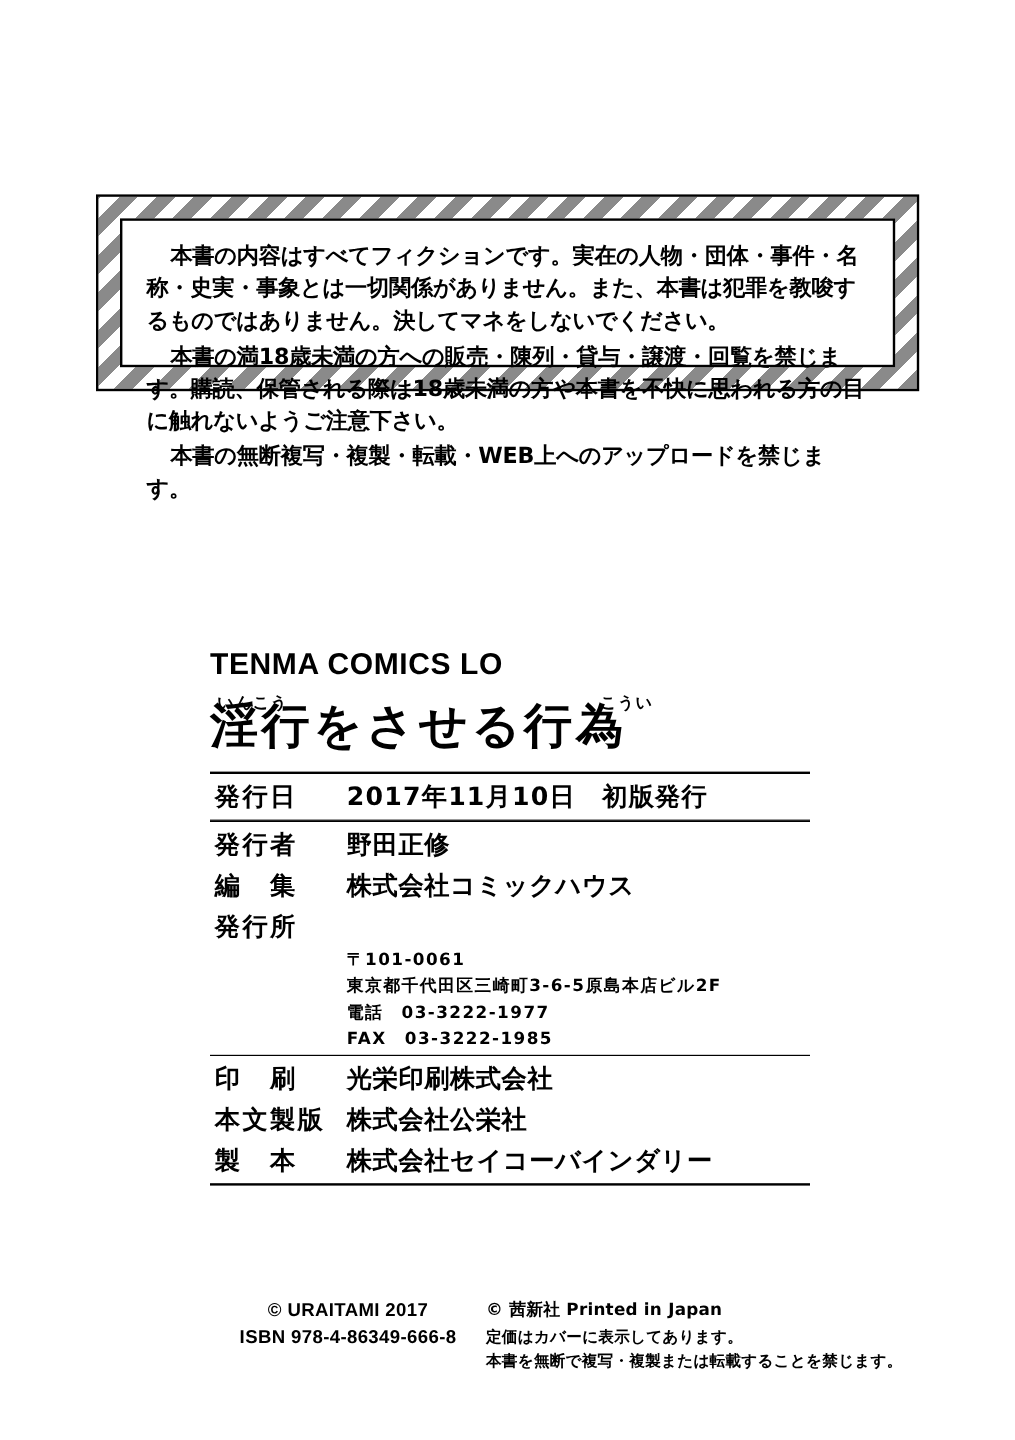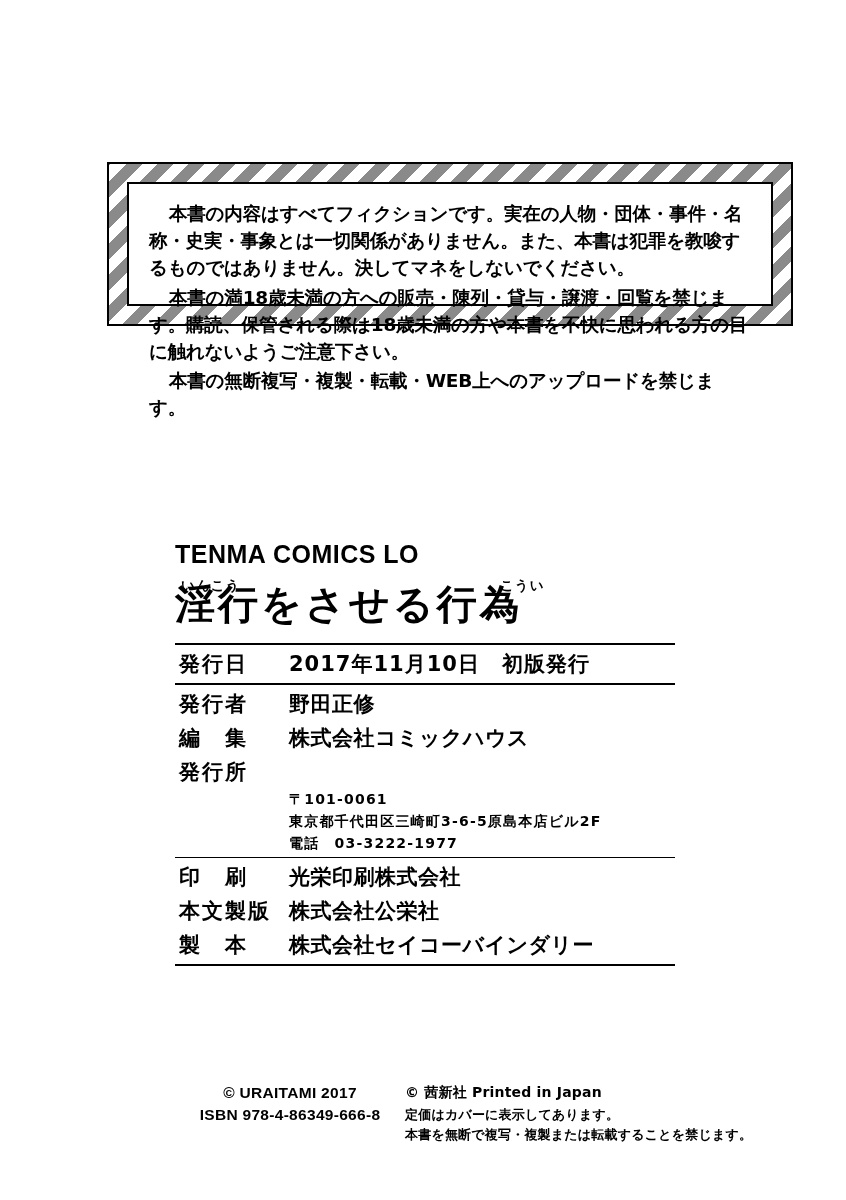--- a/index.html
+++ b/index.html
@@ -27,21 +27,20 @@
     padding: 18px;
     background:
       repeating-linear-gradient(
         -45deg,
         #8a8a8a 0px,
         #8a8a8a 11px,
         #ffffff 11px,
         #ffffff 22px
       );
     border: 2px solid #000000;
-    margin-left: 27px;
   }
   .notice-inner {
     background: #ffffff;
     border: 2px solid #000000;
     width: 100%;
     height: 100%;
     box-sizing: border-box;
     padding: 16px 20px 10px 20px;
   }
   .notice-p {
@@ -228,20 +227,24 @@
       <span class="val">〒101-0061</span>
     </div>
     <div class="subrow">
       <span class="lbl"></span>
       <span class="val">東京都千代田区三崎町3-6-5原島本店ビル2F</span>
     </div>
     <div class="subrow">
       <span class="lbl"></span>
       <span class="val">電話　03-3222-1977</span>
     </div>
+    <div class="subrow">
+      <span class="lbl"></span>
+      <span class="val">FAX　03-3222-1985</span>
+    </div>
   </div>
 
   <hr class="rule-thin">
 
   <div class="group">
     <div class="row">
       <span class="lbl">印　刷</span>
       <span class="val">光栄印刷株式会社</span>
     </div>
     <div class="row">

